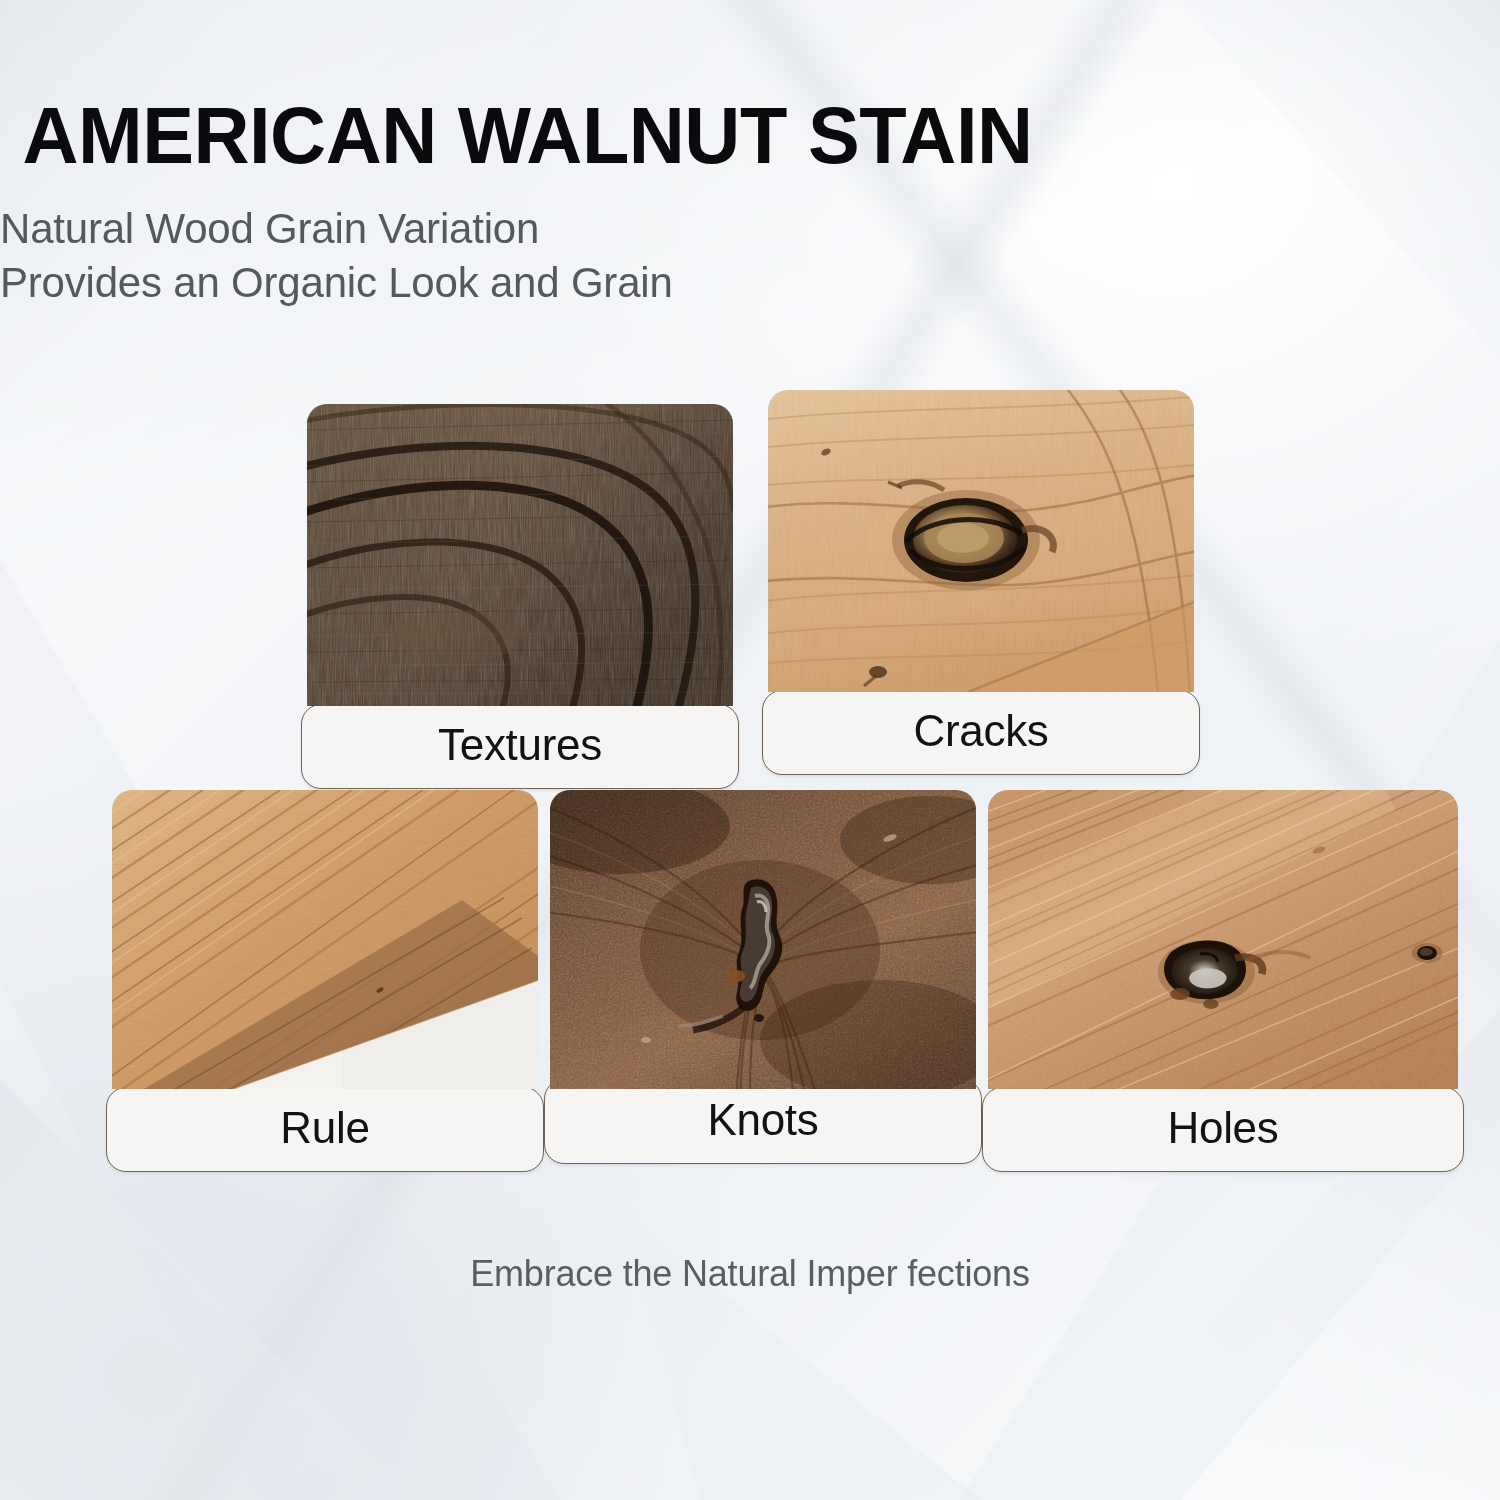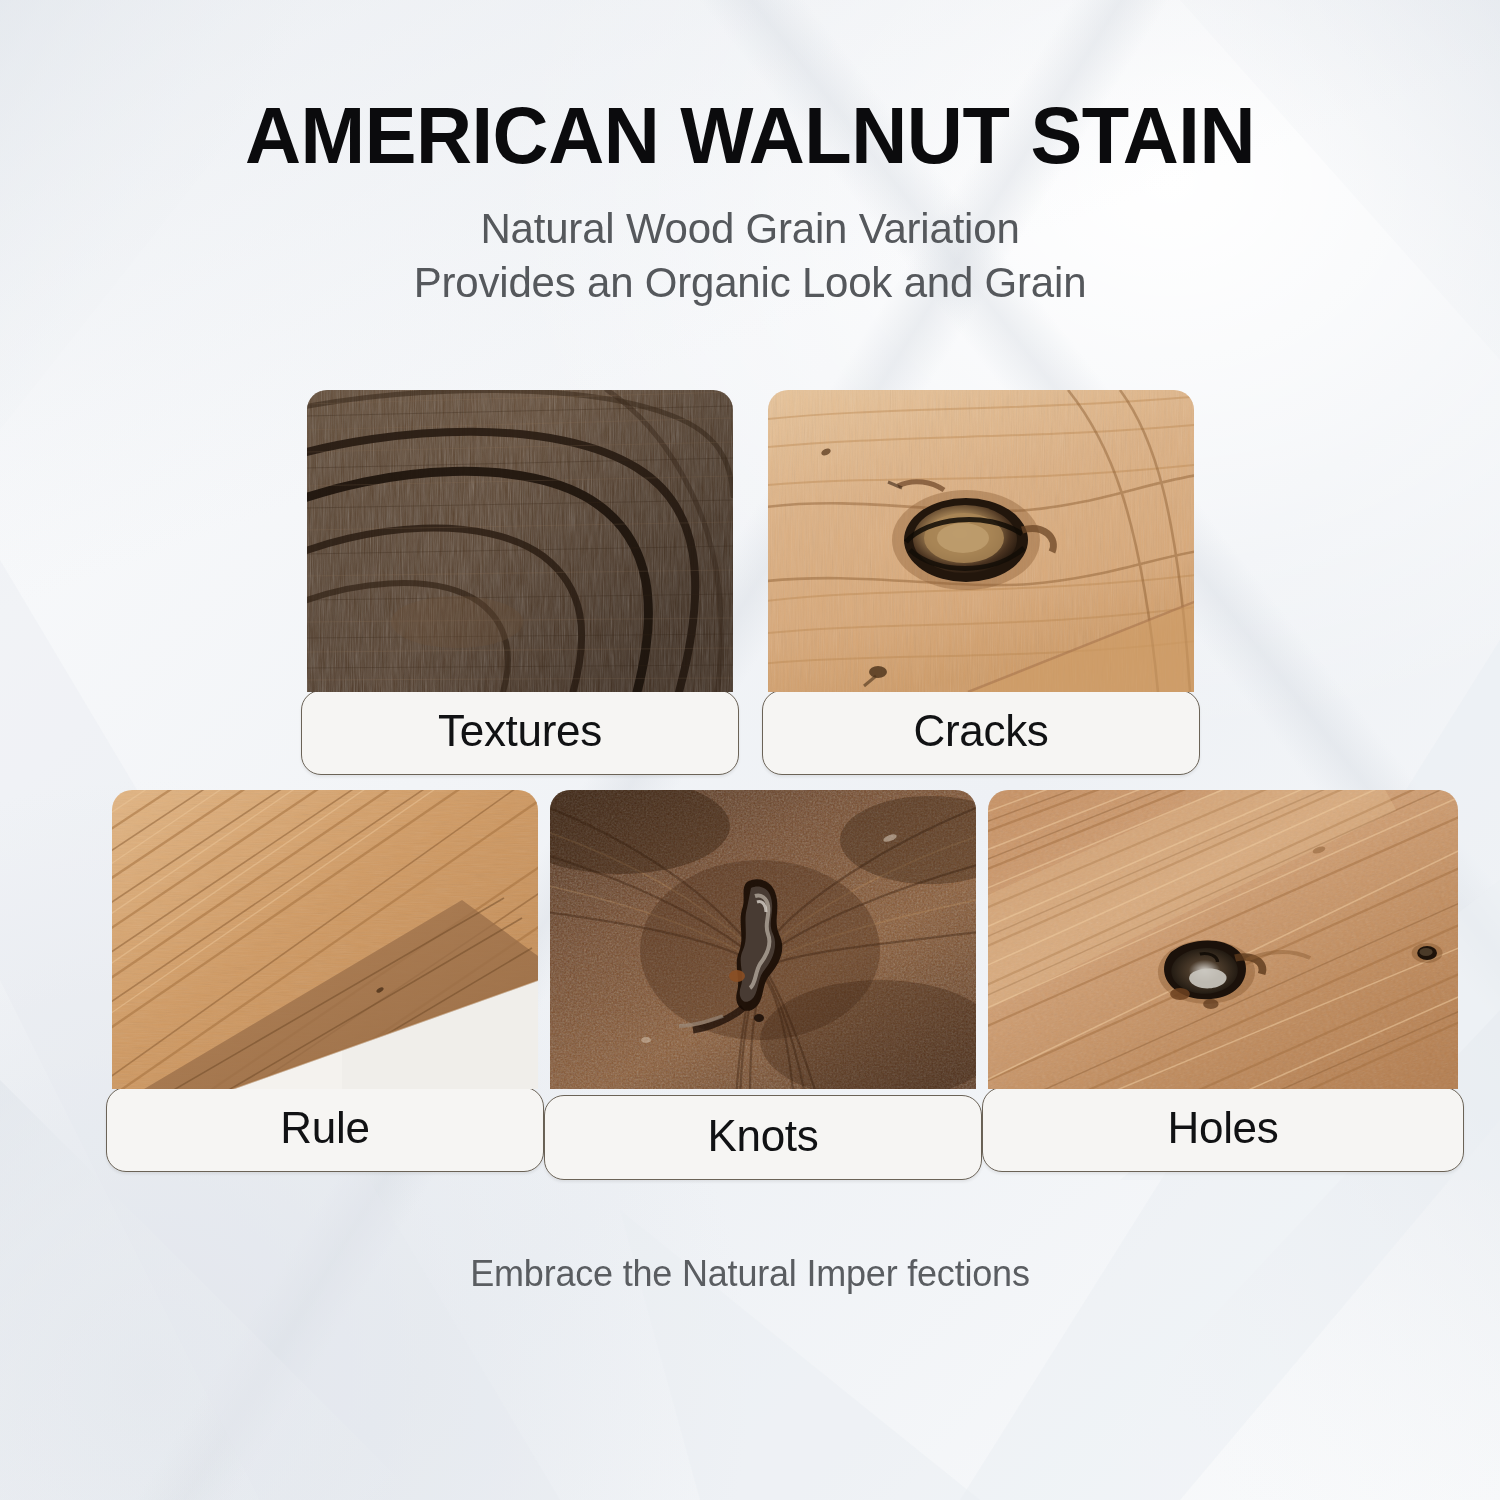--- a/index.html
+++ b/index.html
@@ -24,21 +24,21 @@
       radial-gradient(ellipse 1100px 900px at 78% 12%, #ffffff 0%, rgba(255,255,255,0) 62%),
       radial-gradient(ellipse 1000px 1000px at 10% 92%, rgba(221,226,233,0.75) 0%, rgba(255,255,255,0) 60%),
       linear-gradient(135deg, #fbfcfd 0%, #f2f4f7 40%, #eef1f5 60%, #fafbfc 100%);
     overflow: hidden;
   }
 
   
   #bg-facets { position:absolute; inset:0; width:1500px; height:1500px; pointer-events:none; }
 
   
-  .header { position:absolute; left:0; right:0; top:96px; text-align:center; }
+  .header { position:absolute; left:0; right:0; top:96px; text-align:left; }
 
   .title {
     font-size: 80px;
     font-weight: 700;
     letter-spacing: -0.5px;
     color: #0b0b0d;
     line-height: 1.0;
     transform: scaleX(0.97);
   }
 
@@ -138,21 +138,21 @@
   </svg>
 
   <div class="header">
     <div class="title">AMERICAN WALNUT STAIN</div>
     <div class="subtitle">
       <div>Natural Wood Grain Variation</div>
       <div>Provides an Organic Look and Grain</div>
     </div>
   </div>
 
-  <div class="card" style="left:307px; top:390px; width:426px; height:319px;">
+  <div class="card" style="left:307px; top:404px; width:426px; height:319px;">
     <div class="card-label" style="top:300px; height:85px;">
       <span>Textures</span>
     </div>
     <div class="card-photo" style="height:302px;">
       <svg viewBox="0 0 426 302" preserveAspectRatio="none">
         <defs>
           <linearGradient id="t1bg" x1="0" y1="0" x2="0.6" y2="1">
             <stop offset="0%" stop-color="#6d543d"></stop>
             <stop offset="45%" stop-color="#5b4532"></stop>
             <stop offset="100%" stop-color="#4a3626"></stop>
@@ -365,21 +365,21 @@
             <ellipse cx="268" cy="200" rx="4" ry="2" fill="#4b3018" opacity="0.8" transform="rotate(-32 268 200)"></ellipse>
           </g>
 
           <path d="M426,190 L120,299" stroke="#a17244" stroke-width="2" fill="none" opacity="0.6"></path>
         </g>
       </svg>
     </div>
   </div>
 
   <div class="card" style="left:550px; top:790px; width:426px; height:385px;">
-    <div class="card-label" style="top:305px; height:85px;">
+    <div class="card-label" style="top:289px; height:85px;">
       <span>Knots</span>
     </div>
     <div class="card-photo" style="height:299px;">
       <svg viewBox="0 0 426 299" preserveAspectRatio="none">
         <defs>
           <linearGradient id="k4bg" x1="0.1" y1="0" x2="0.9" y2="1">
             <stop offset="0%" stop-color="#4f301a"></stop>
             <stop offset="30%" stop-color="#74492a"></stop>
             <stop offset="62%" stop-color="#8a5a34"></stop>
             <stop offset="100%" stop-color="#5e3a20"></stop>

